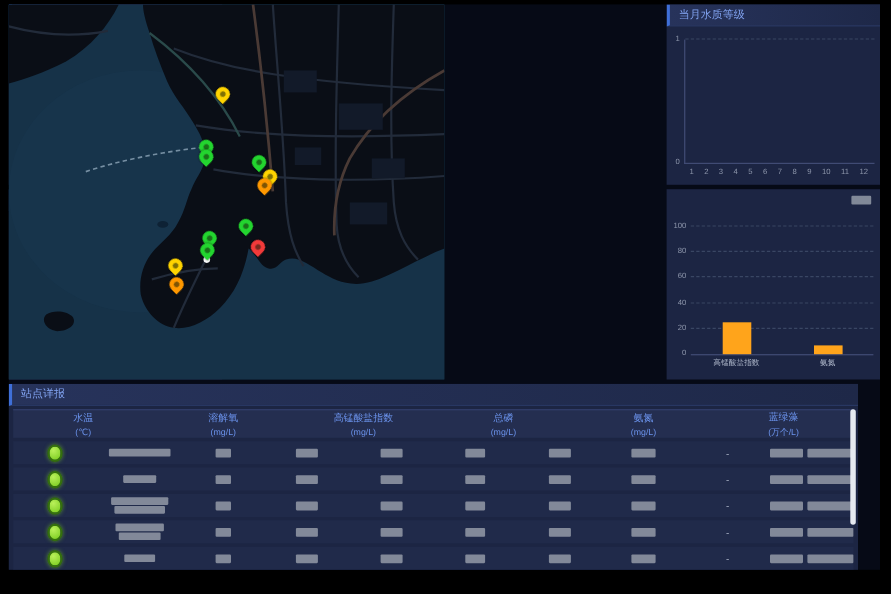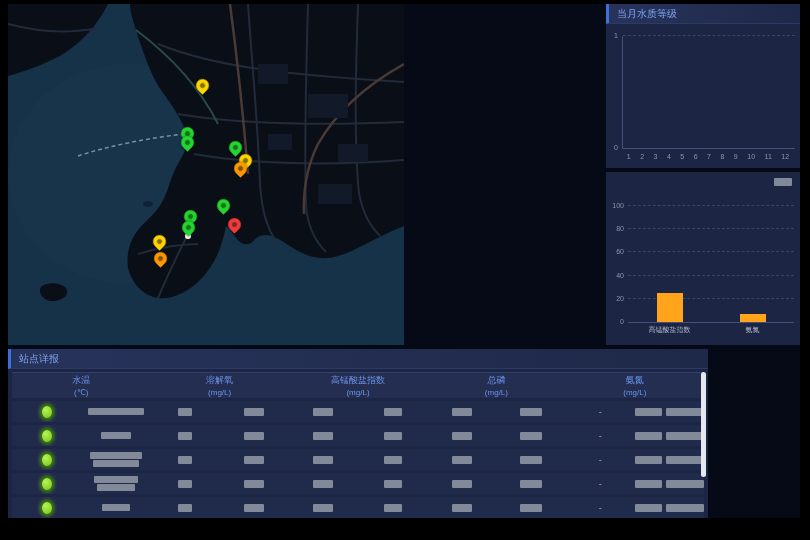--- a/index.html
+++ b/index.html
@@ -5,21 +5,21 @@
   html,body{margin:0;padding:0;background:#000;}
   body{width:810px;height:540px;position:relative;overflow:hidden;
        font-family:"Liberation Sans","DejaVu Sans",sans-serif;}
   #dash{position:absolute;left:8px;top:4px;width:792px;height:514px;background:#060a16;}
   .panel{position:absolute;background:#1c2543;overflow:hidden;}
   #pA{left:0;top:0;width:194px;height:164px;}
   #pB{left:0;top:168px;width:194px;height:173px;}
   #mapP{left:198px;top:0;width:396px;height:341px;background:#163248;}
   #pC{left:598px;top:0;width:194px;height:164px;}
   #pD{left:598px;top:168px;width:194px;height:173px;}
-  #pT{left:0;top:345px;width:700px;height:169px;}
+  #pT{left:0;top:345px;width:772px;height:169px;}
   .ptitle{height:19px;line-height:19px;padding-left:8px;font-size:10px;color:#82a4f2;
           background:linear-gradient(90deg,#27335b,#1e2848);
           border-left:3px solid #3f6fd8;border-bottom:1px solid #2b3a66;
           white-space:nowrap;}
   
   #donut{position:absolute;left:24px;top:44px;width:94px;height:94px;border-radius:50%;}
   #donut::after{content:"";position:absolute;inset:17px;border-radius:50%;background:#1c2543;}
   #legendA{position:absolute;right:6px;top:50px;}
   .litem{display:flex;align-items:center;height:11px;margin-bottom:4px;font-size:8px;color:#d2d8e6;}
   .ldot{width:5px;height:5px;border-radius:50%;margin-right:3px;flex:none;}
@@ -309,20 +309,24 @@
           <span class="cu">(mg/L)</span>
         </div>
         <div class="col">
           <span class="cn">总磷</span>
           <span class="cu">(mg/L)</span>
         </div>
         <div class="col">
           <span class="cn">氨氮</span>
           <span class="cu">(mg/L)</span>
         </div>
+        <div class="col">
+          <span class="cn">蓝绿藻</span>
+          <span class="cu">(万个/L)</span>
+        </div>
       </div>
     <div id="tbody">
         <div class="trow" style="top: 52px;">
           <div class="col">
             <div class="sdot"></div>
           </div>
           <div class="col">
             <div class="rd" style="width: 56px; height: 7px;"></div>
           </div>
           <div class="col">

